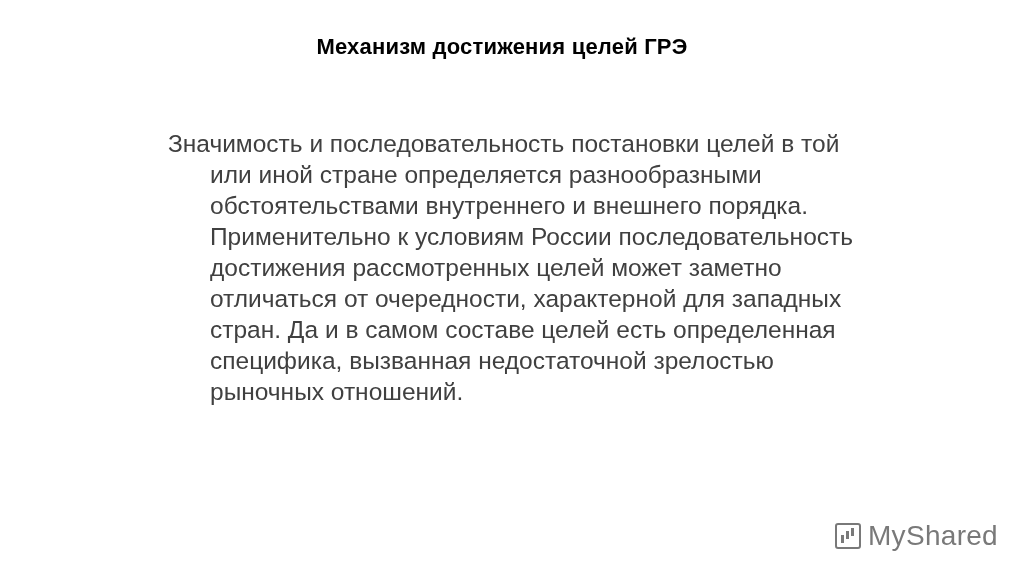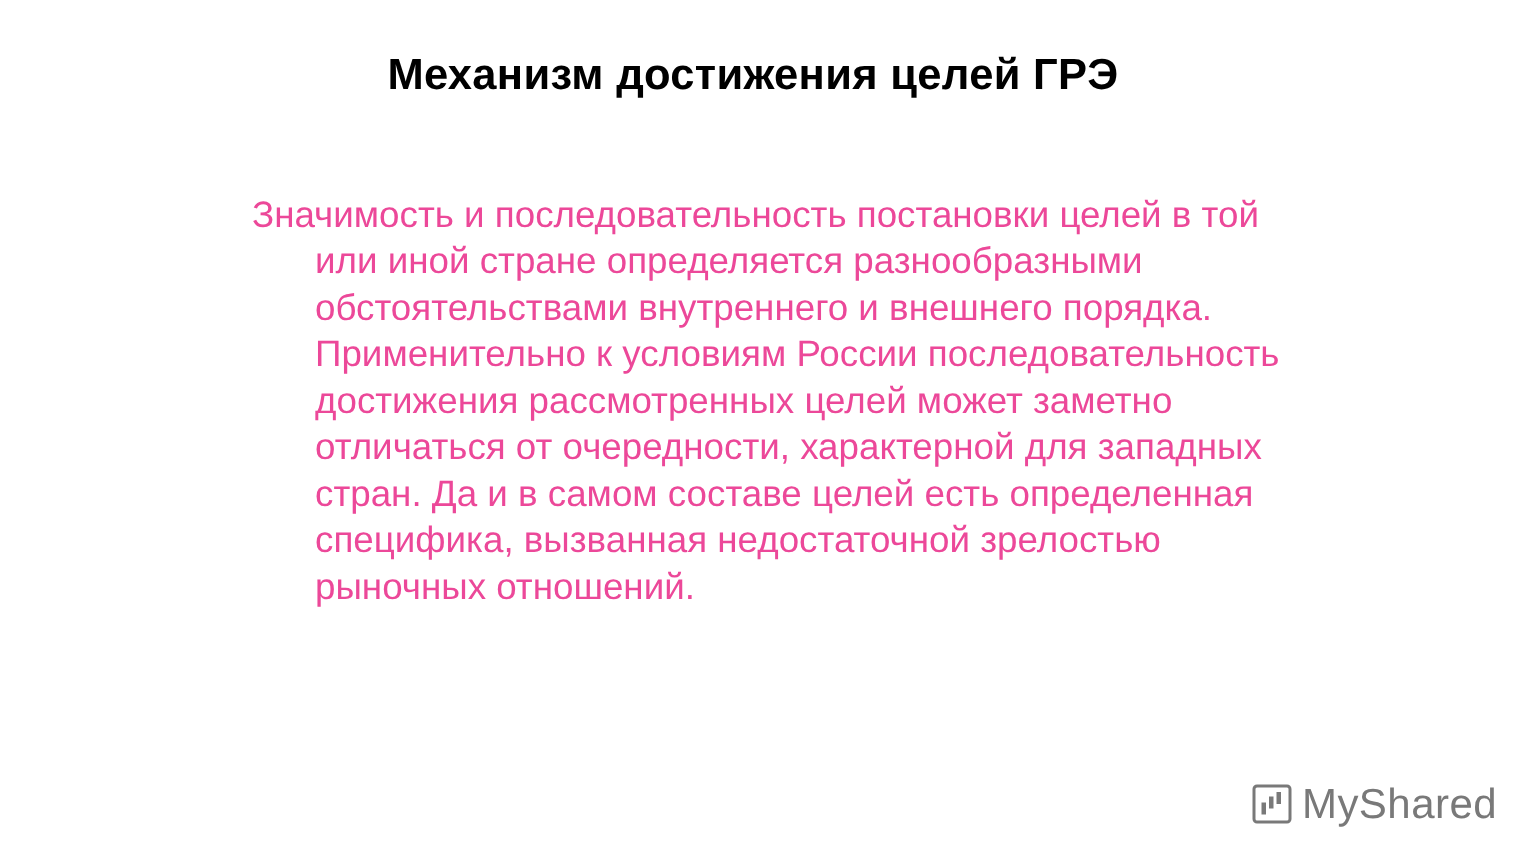--- a/index.html
+++ b/index.html
@@ -16,34 +16,34 @@
     height: 574px;
     background: #ffffff;
     overflow: hidden;
   }
   .slide-title {
     position: absolute;
     top: 34px;
     left: 0;
     width: 1004px;
     text-align: center;
-    font-size: 29px;
+    font-size: 22px;
     font-weight: bold;
     color: #000000;
     letter-spacing: 0.2px;
     font-family: "Liberation Sans", sans-serif;
   }
   .slide-body {
     position: absolute;
     top: 128px;
     left: 168px;
     width: 700px;
     font-size: 24.5px;
     line-height: 31px;
-    color: #ec4899;
+    color: #404040;
     font-family: "Liberation Sans", sans-serif;
   }
   .slide-body p {
     margin: 0;
     text-indent: 0;
   }
   .slide-body .para {
     padding-left: 42px;
     text-indent: -42px;
   }

